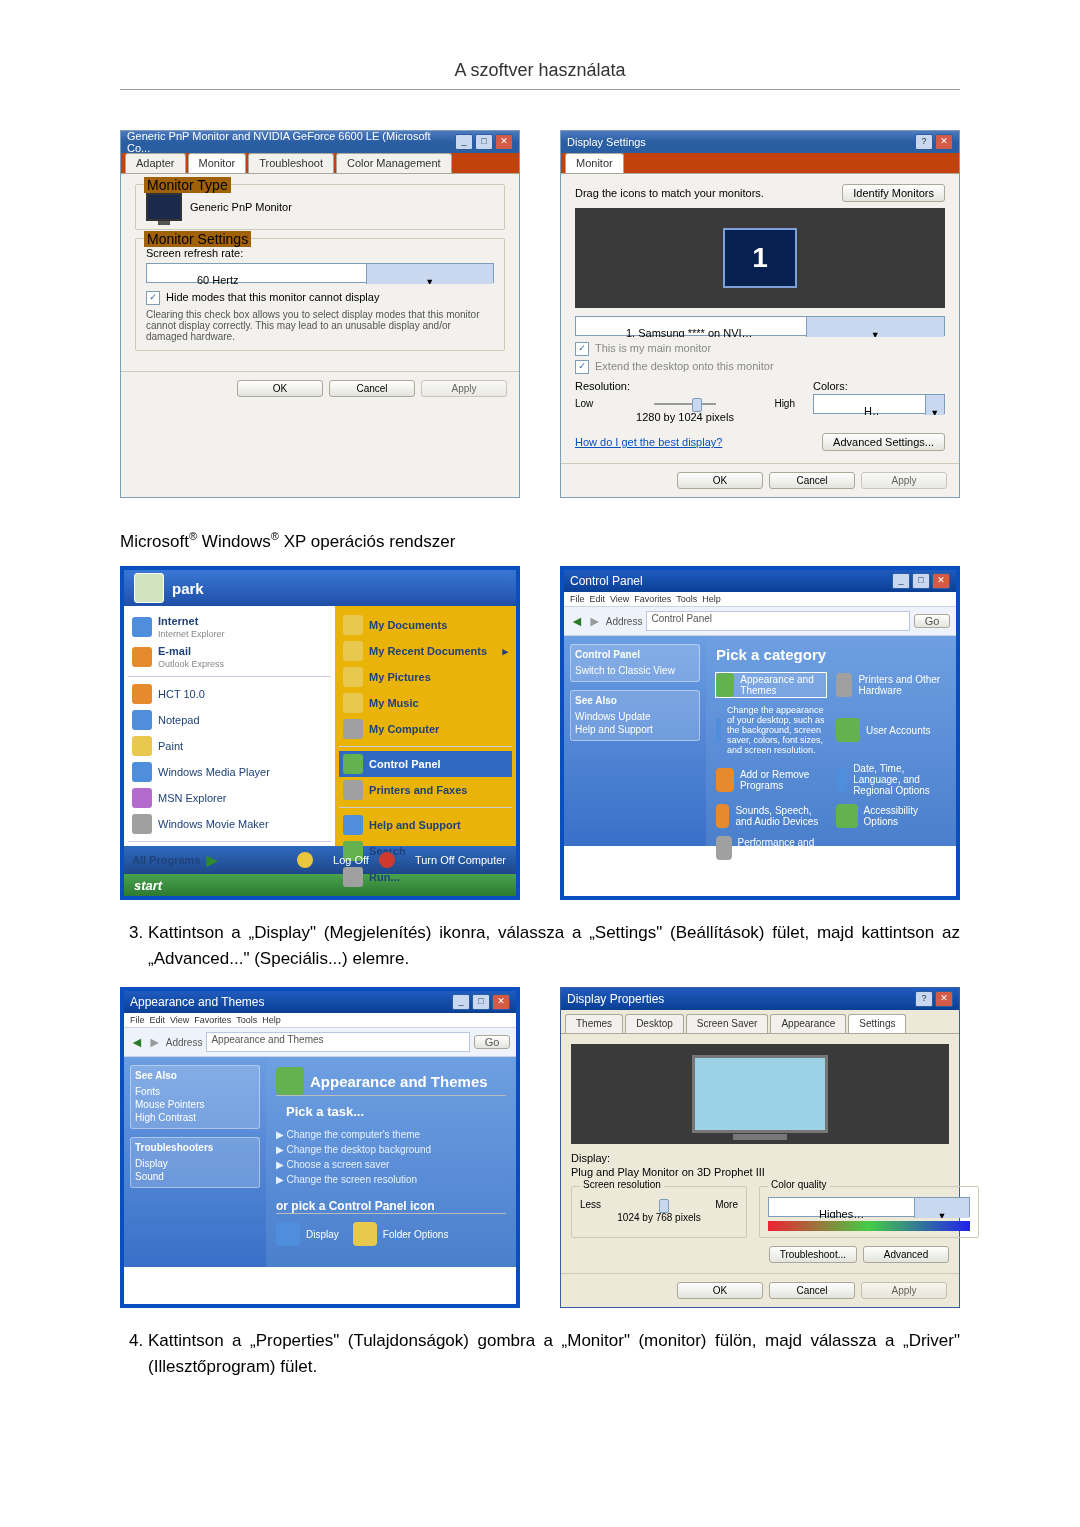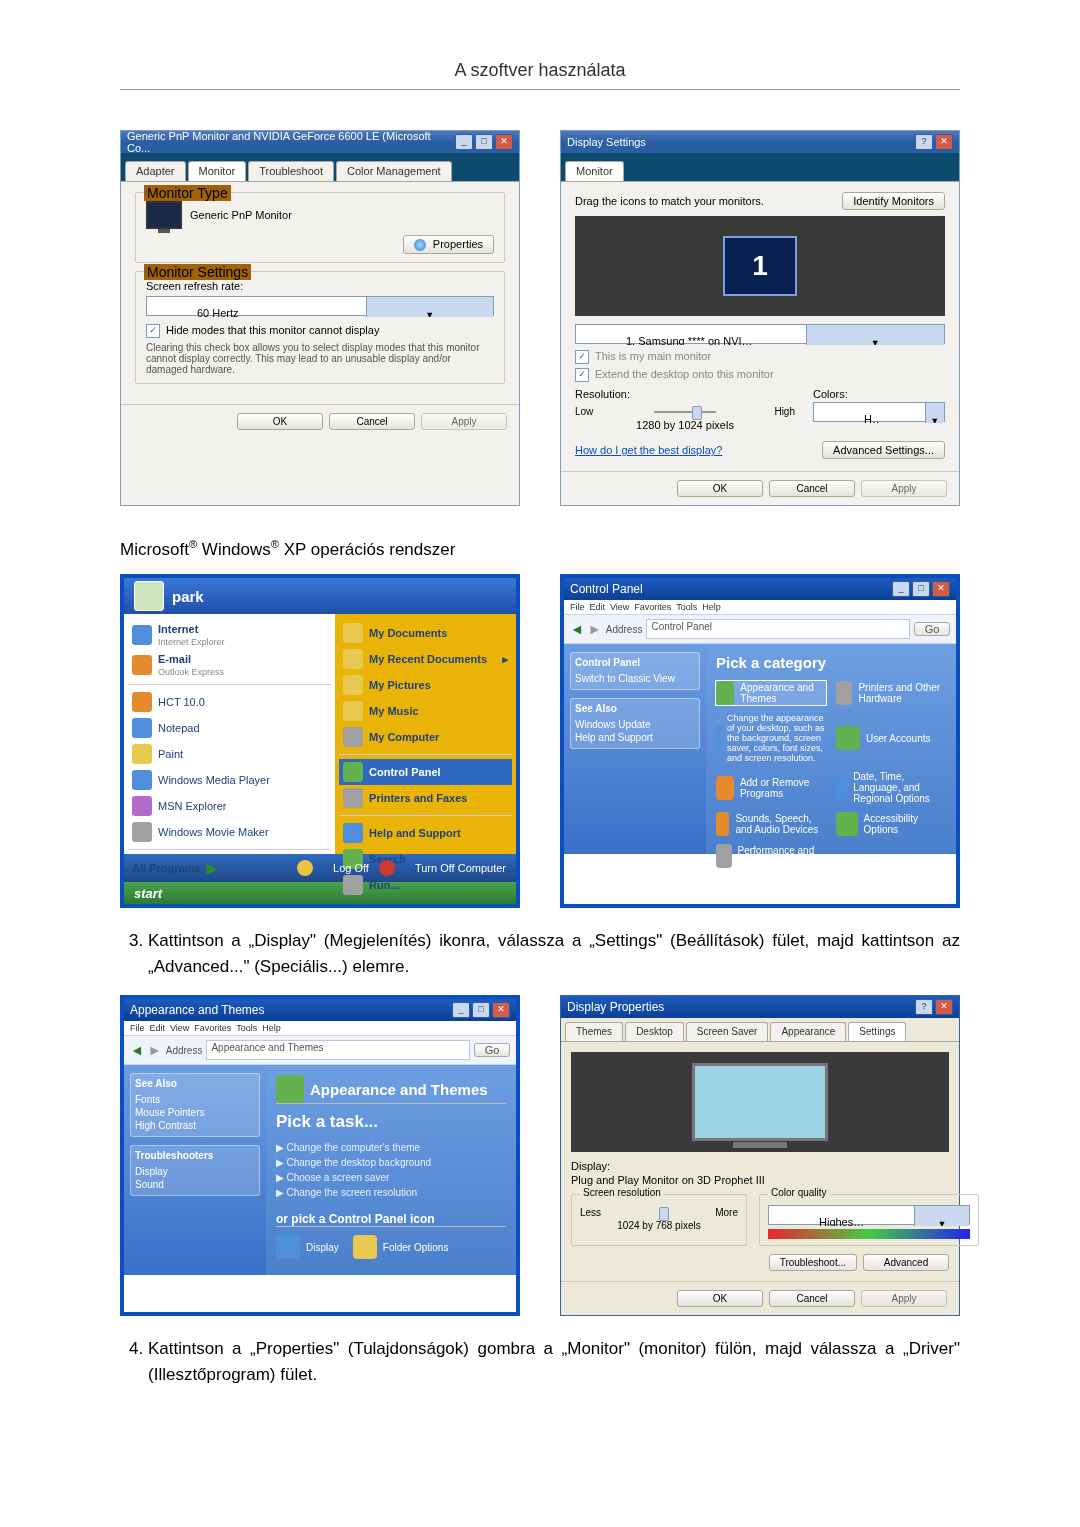--- a/index.html
+++ b/index.html
@@ -45,21 +45,21 @@
     padding: 0 6px;
     background: linear-gradient(#4d7abf, #2a5ea3 50%, #2a5ea3);
     color: #fff;
     font-size: 11px;
     justify-content: space-between;
   }
   .titlebar .wbtns { display:flex; gap:2px; }
   .wbtn { width:16px; height:14px; background:#c9d8ef; border:1px solid #2a5ea3;
           border-radius:2px; font-size:9px; line-height:12px; text-align:center; color:#234; }
   .wbtn.close { background:#d45b47; color:#fff; }
-  .tabs { display:flex; border-bottom:1px solid #aca899; background:#0c4a6e; padding:8px 4px 0 4px; gap:2px; }
+  .tabs { display:flex; border-bottom:1px solid #aca899; background:#c2410c; padding:0 4px 0 4px; gap:2px; }
   .tab { padding:3px 10px 4px; font-size:11px; background:#f2f1ee; border:1px solid #aca899;
          border-bottom:none; border-radius:3px 3px 0 0; color:#333; }
   .tab.active { background:#fff; }
   .dialog-body { padding:10px 14px 12px; background:#f2f1ee; }
   .groupbox { border:1px solid #d0c8b8; border-radius:2px; padding:8px 10px; margin-bottom:8px; position:relative; }
   .grouplegend { position:absolute; top:-8px; left:8px; background:#a16207; padding:0 3px; font-size:14px; }
   .dropdown { display:flex; border:1px solid #7f9db9; background:#fff; height:18px; font-size:11px; }
   .dropdown span { flex:1; padding:10px 4px; white-space:nowrap; overflow:hidden; text-overflow:ellipsis;margin-left:46px; }
   .dd-arrow { width:16px; background:#c9d8ef; border-left:1px solid #7f9db9; text-align:center; line-height:16px; font-size:9px; }
   .btn { display:inline-block; min-width:64px; padding:2px 10px; border:1px solid #aca899;
@@ -130,21 +130,21 @@
                  padding:4px;margin-bottom:8px;border-radius:3px;}
   .cpside .panel h4{margin:0 0 4px;font-size:10px;font-weight:bold;}
   .cpside .panel div{padding:1px 0;}
   .cpmain{flex:1;background:linear-gradient(#6e9fe2,#4a7fcc);padding:10px;color:#fff;}
   .cat-title{font-size:15px;font-weight:bold;margin-bottom:10px;}
   .cat-grid{display:grid;grid-template-columns:1fr 1fr;gap:8px 10px;}
   .cat-item{display:flex;gap:6px;align-items:center;font-size:10px;}
   .cat-ico{width:24px;height:24px;border-radius:4px;}
   
   .at-main{flex:1;background:linear-gradient(#6e9fe2,#4a7fcc);padding:10px;color:#fff;font-size:10px;}
-  .at-main h3{margin:4px 0 8px;font-size:17px;}
+  .at-main h3{margin:4px 10px 8px;font-size:13px;}
   .at-main .task{padding:2px 0;color:#e8f1ff;}
   .at-main .orpick{margin-top:12px;font-weight:bold;font-size:12px;}
   .at-main .cp-icons{display:flex;gap:14px;margin-top:6px;}
 
   
   .disp-prop{background:#ece9d8;}
   .dptabs{display:flex;background:#ece9d8;padding:4px 4px 0;gap:2px;border-bottom:1px solid #aca899;}
   .dptabs .tab{font-size:10px;}
   .dpbody{padding:10px;}
   .fake-desk{height:100px;background:#3a3a3a;margin-bottom:8px;display:flex;align-items:center;justify-content:center;}
@@ -187,26 +187,20 @@
         <div class="tab">Troubleshoot</div>
         <div class="tab">Color Management</div>
       </div>
       <div class="dialog-body">
         <div class="groupbox">
           <div class="grouplegend">Monitor Type</div>
           <div style="display:flex;align-items:center;">
             <span class="mon-icon"></span>
             <span>Generic PnP Monitor</span>
           </div>
-          <div style="text-align:right;margin-top:6px;">
-            <span class="btn">
-              <span style="display:inline-block;width:12px;height:12px;border-radius:50%;background:radial-gradient(#a5d7ff,#2f7bd1);vertical-align:middle;margin-right:4px;"></span>
-              <span>Properties</span>
-            </span>
-          </div>
         </div>
         <div class="groupbox">
           <div class="grouplegend">Monitor Settings</div>
           <div>Screen refresh rate:</div>
           <div class="dropdown" style="margin:4px 0 8px;">
             <span>60 Hertz</span>
             <span class="dd-arrow">▼</span>
           </div>
           <div class="checkbox">
             <span class="cb">✓</span>

